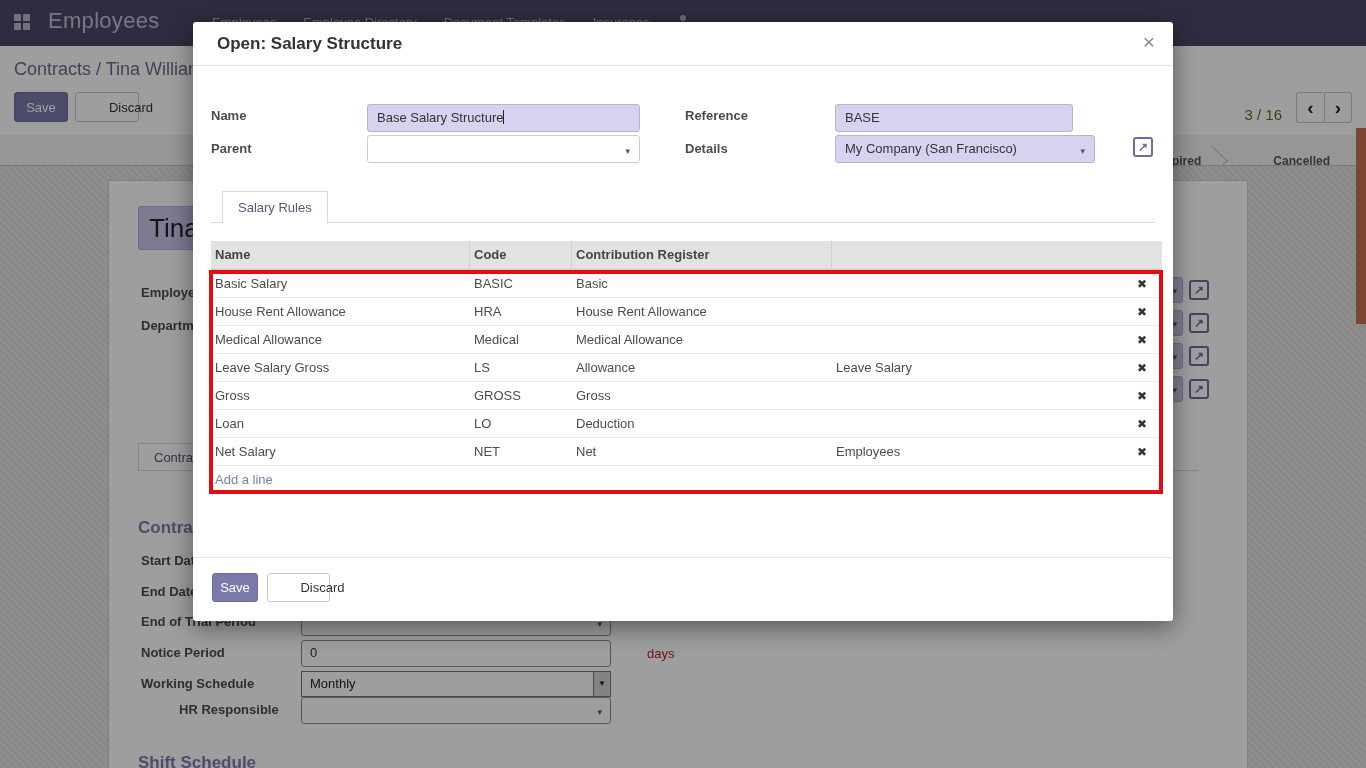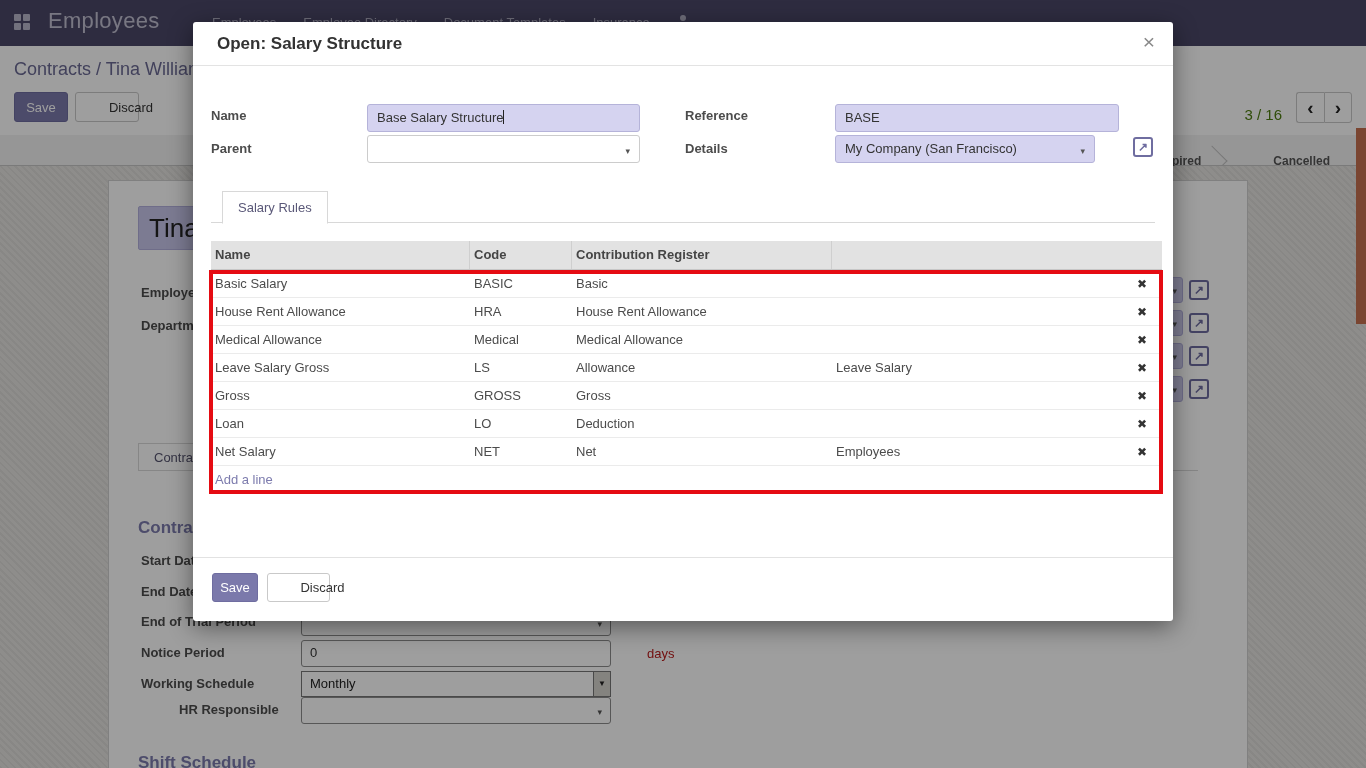--- a/index.html
+++ b/index.html
@@ -231,21 +231,21 @@
     <div class="m-label" style="left:18px; top:86px;">Name</div>
     <div class="m-input lavender" style="left:174px; top:82px; width:273px;">
       <span>Base Salary Structure</span><span class="cursor-bar"></span>
     </div>
     <div class="m-label" style="left:18px; top:119px;">Parent</div>
     <div class="m-input white-select" style="left:174px; top:113px; width:273px;">
       <span class="m-caret" style="right:9px; top:10px;">▾</span>
     </div>
 
     <div class="m-label" style="left:492px; top:86px;">Reference</div>
-    <div class="m-input lavender" style="left:642px; top:82px; width:284px;">
+    <div class="m-input lavender" style="left:642px; top:82px; width:238px;">
       <span>BASE</span>
     </div>
     <div class="m-label" style="left:492px; top:119px;">Details</div>
     <div class="m-input lavender" style="left:642px; top:113px; width:260px;">
       <span>My Company (San Francisco)</span>
       <span class="m-caret" style="right:9px; top:10px;">▾</span>
     </div>
     <div class="m-ext">↗</div>
 
     <div class="tabbar">

